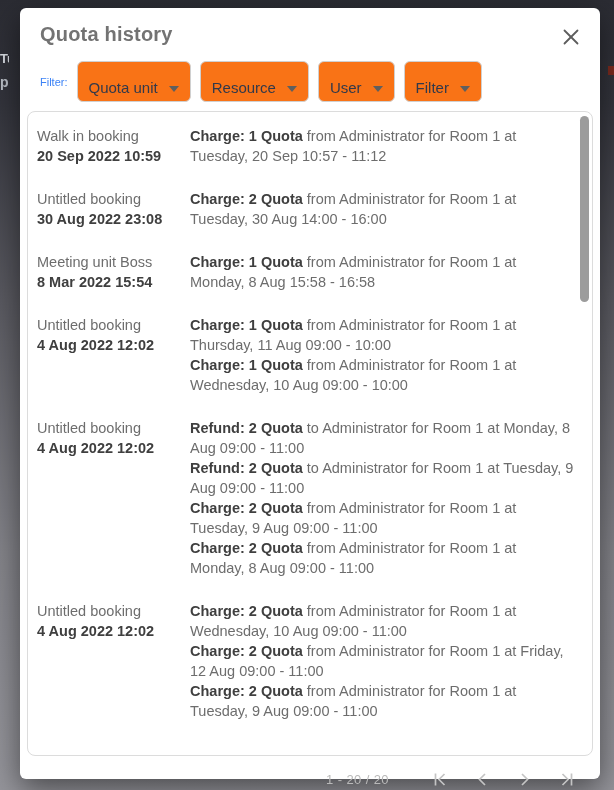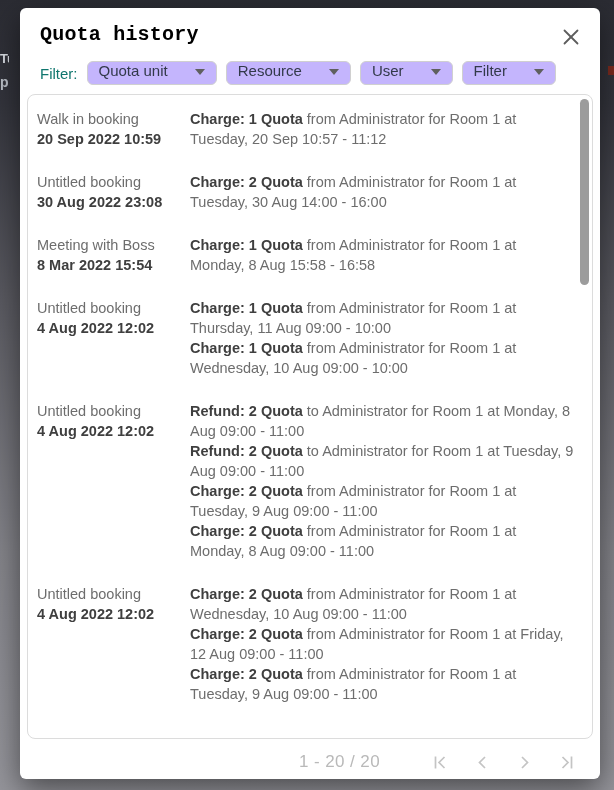--- a/index.html
+++ b/index.html
@@ -12,47 +12,47 @@
   .frag-tu { left:0; top:51px; width:9px; height:16px; color:#d8dce2; font-size:13px; font-weight:700; }
   .frag-p  { left:0; top:74px; width:8px; height:18px; color:#b9bec6; font-size:14px; font-weight:700; }
   .frag-red{ right:0; top:66px; width:6px; height:9px; background:#7c2a1e; }
 
   .modal {
     position:absolute; left:20px; top:8px; width:580px; height:771px;
     background:#fff; border-radius:6px; box-sizing:border-box;
     box-shadow:0 10px 30px rgba(0,0,0,.5);
   }
   .modal-header { display:flex; justify-content:space-between; align-items:flex-start; padding:15px 16px 4px 20px; }
-  .title { font-size:20px; font-weight:700; color:#000000; letter-spacing:.2px;font-family:Liberation Mono, monospace; }
+  .title { font-size:20px; font-weight:700; color:#737373; letter-spacing:.2px; }
   .close-btn { background:none; border:none; padding:4px; margin-top:1px; cursor:pointer; line-height:0; }
 
   .filter-row { display:flex; align-items:center; gap:9px; padding:7px 20px 9px 20px; }
-  .filter-label { color:#0f766e; font-size:15px; }
+  .filter-label { color:#3b82f6; font-size:11px; }
   .filter-btn {
-    display:flex; align-items:center; gap:27px; background:#c4b5fd;
-    border:1px solid #d0d0d0; border-radius:6px; padding:0 11px 5px 11px;
+    display:flex; align-items:center; gap:11px; background:#f97316;
+    border:1px solid #d0d0d0; border-radius:6px; padding:17px 11px 5px 11px;
     font-size:15px; color:#32394a; font-family:inherit; cursor:pointer;
   }
   .caret { width:0; height:0; border-left:5px solid transparent; border-right:5px solid transparent; border-top:6px solid #5f5f5f; margin-top:2px; }
 
   .list-box {
     position:relative; margin:0 7px; height:645px; box-sizing:border-box;
     border:1px solid #dcdcdc; border-radius:8px; overflow:hidden;
     padding:14px 0 0 9px; background:#fff;
   }
   .entries { display:flex; flex-direction:column; gap:23px; }
   .entry { display:grid; grid-template-columns:153px 384px; font-size:14.5px; line-height:20px; }
   .entry-name { color:#6d6d6d; }
   .entry-date { font-weight:700; color:#3f3f3f; }
   .charge { color:#6d6d6d; }
   .charge b { font-weight:700; color:#3f3f3f; }
   .scroll-thumb { position:absolute; top:4px; right:3px; width:9px; height:186px; background:#9c9c9c; border-radius:5px; }
 
   .pagination { display:flex; align-items:center; justify-content:flex-end; height:46px; padding-right:24px; }
-  .range { color:#b9b9b9; font-size:17px; letter-spacing:.4px; margin-right:28px; }
+  .range { color:#b9b9b9; font-size:13px; letter-spacing:.4px; margin-right:19px; }
   .pg-btn { background:none; border:none; padding:0; margin-left:23px; line-height:0; cursor:pointer; }
 </style>
 </head>
 <body>
 
 <div class="frag frag-tu">Tu</div>
 <div class="frag frag-p">p</div>
 <div class="frag frag-red"></div>
 
 <div class="modal">
@@ -104,21 +104,21 @@
       <div class="entry-name">Untitled booking</div>
       <div class="entry-date">30 Aug 2022 23:08</div>
     </div>
     <div class="entry-right">
             <div class="charge"><b>Charge: 2 Quota</b> from Administrator for Room 1 at Tuesday, 30 Aug 14:00 - 16:00</div>
           </div>
   </div>
 
   <div class="entry">
     <div class="entry-left">
-      <div class="entry-name">Meeting with Boss</div>
+      <div class="entry-name">Meeting unit Boss</div>
       <div class="entry-date">8 Mar 2022 15:54</div>
     </div>
     <div class="entry-right">
             <div class="charge"><b>Charge: 1 Quota</b> from Administrator for Room 1 at Monday, 8 Aug 15:58 - 16:58</div>
           </div>
   </div>
 
   <div class="entry">
     <div class="entry-left">
       <div class="entry-name">Untitled booking</div>

